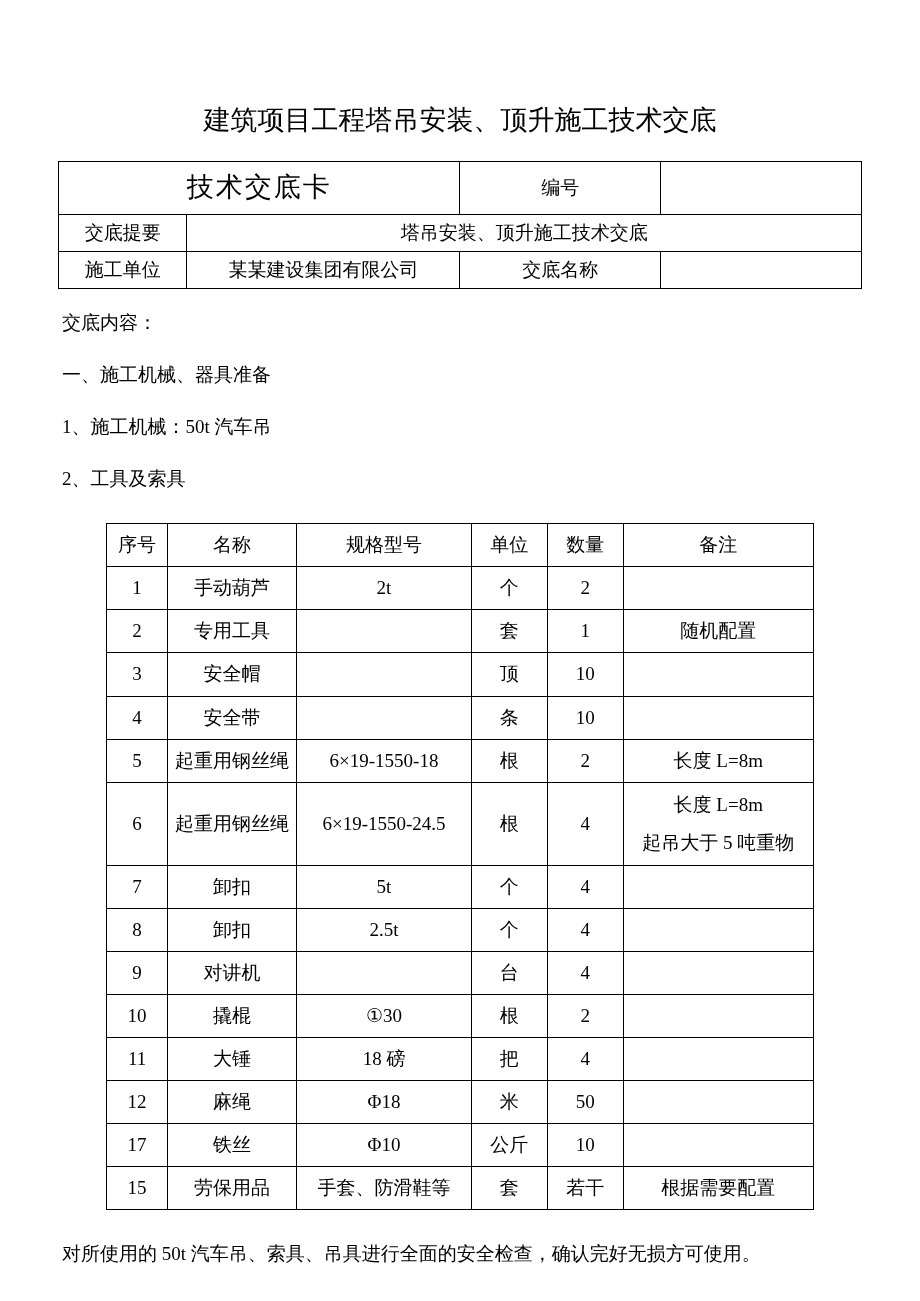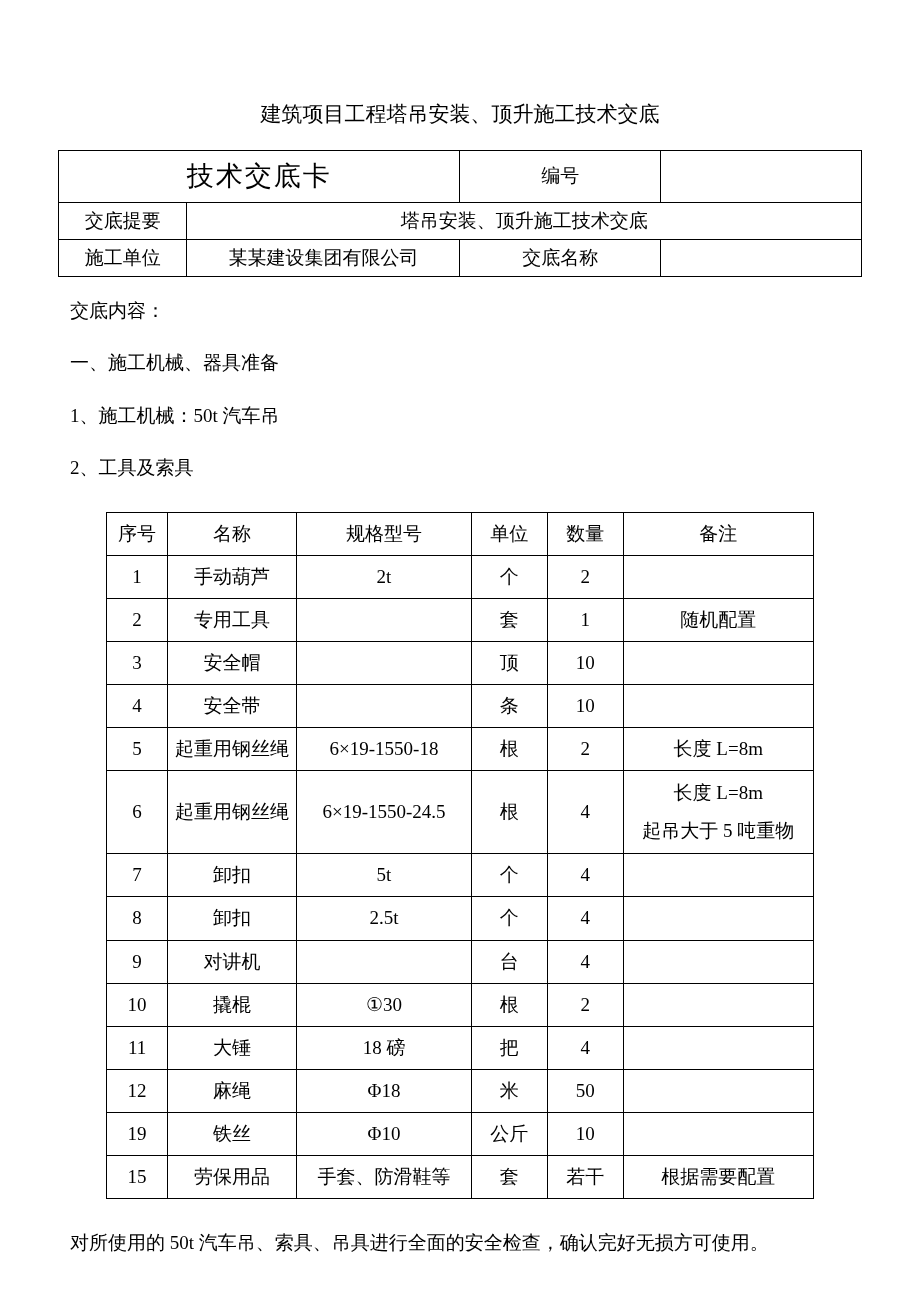--- a/index.html
+++ b/index.html
@@ -8,21 +8,21 @@
     font-size: 19px;
     color: #000;
     background: #fff;
     margin: 0;
     box-sizing: border-box;
     padding: 95px 58px 40px 58px;
     line-height: 1.9;
   }
   h1 {
     margin: 0 0 15px 0;
-    font-size: 21px;
+    font-size: 27px;
     font-weight: normal;
     text-align: center;
     font-family: "SimSun", "NSimSun", serif;
   }
   table {
     border-collapse: collapse;
     width: 100%;
   }
   .info-table td {
     border: 1px solid #000;
@@ -36,21 +36,21 @@
     border-right: none;
     font-size: 27px;
     letter-spacing: 2px;
     width: 50%;
     height: 48px;
   }
   .info-table .bianhao-label { width: 25%; }
   .info-table .bianhao-val { width: 25%; }
 
   .para {
-    margin: 16px 12px;
+    margin: 16px 4px;
     font-family: "SimSun", "NSimSun", serif;
   }
 
   .tools-table {
     margin: 26px auto;
     width: 88%;
   }
   .tools-table td, .tools-table th {
     border: 1px solid #000;
     text-align: center;
@@ -200,21 +200,21 @@
       </tr>
       <tr>
         <td class="col-idx">12</td>
         <td class="col-name">麻绳</td>
         <td class="col-spec">Φ18</td>
         <td class="col-unit">米</td>
         <td class="col-qty">50</td>
         <td class="col-note"></td>
       </tr>
       <tr>
-        <td class="col-idx">19</td>
+        <td class="col-idx">17</td>
         <td class="col-name">铁丝</td>
         <td class="col-spec">Φ10</td>
         <td class="col-unit">公斤</td>
         <td class="col-qty">10</td>
         <td class="col-note"></td>
       </tr>
       <tr>
         <td class="col-idx">15</td>
         <td class="col-name">劳保用品</td>
         <td class="col-spec">手套、防滑鞋等</td>

